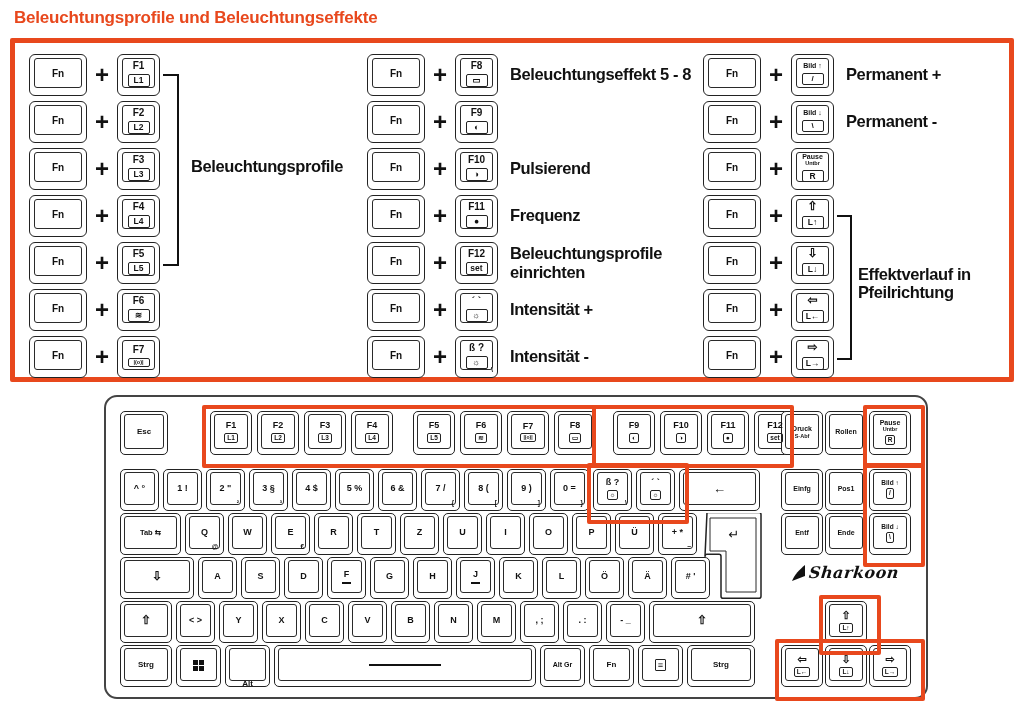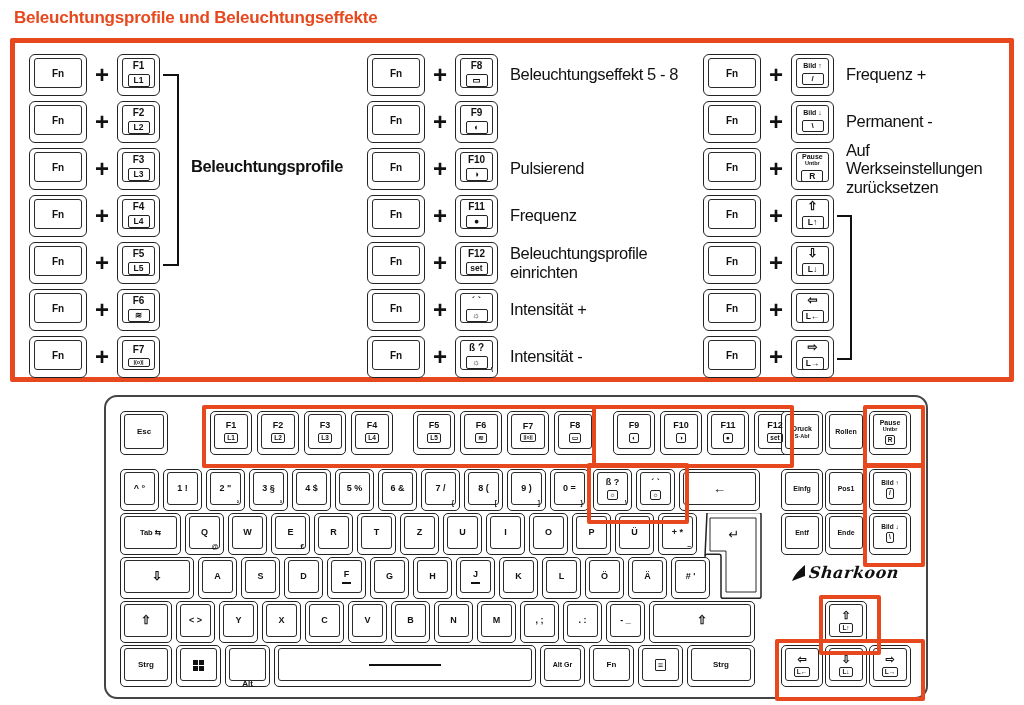--- a/index.html
+++ b/index.html
@@ -7,21 +7,21 @@
     width:1024px;height:705px;position:relative;background:#ffffff;
     font-family:"Liberation Sans",sans-serif;color:#111;overflow:hidden;
     --acc:#e8481d;
   }
   .abs{position:absolute;}
   #title{left:14px;top:8px;font-size:17px;font-weight:bold;color:var(--acc);letter-spacing:-0.2px;}
   #legend{left:10px;top:38px;width:994px;height:334px;border:5px solid var(--acc);border-radius:2px;background:#fff;}
   .lcol{position:absolute;top:8px;}
   .lrow{height:47px;display:flex;align-items:center;gap:6px;}
   .plus{font-size:24px;font-weight:bold;width:18px;text-align:center;line-height:1;}
-  .combo-label{font-size:16.5px;font-weight:normal;letter-spacing:-0.4px;line-height:1.1;margin-left:6px;white-space:pre-line;}
+  .combo-label{font-size:16.5px;font-weight:bold;letter-spacing:-0.4px;line-height:1.1;margin-left:6px;white-space:pre-line;}
   .biglabel{font-size:16.5px;font-weight:bold;letter-spacing:-0.4px;line-height:1.12;white-space:pre-line;}
   .bracket{border:2.5px solid #111;border-left:none;}
 
   
   .cap{box-sizing:border-box;position:relative;background:#fff;border:1.4px solid #222;border-radius:5px;
        display:flex;align-items:center;justify-content:center;flex:none;}
   .cap::before{content:"";position:absolute;left:3px;right:3px;top:2px;bottom:5px;border:1px solid #2a2a2a;border-radius:3px;}
   .cap.lg{height:42px;border-radius:6px;}
   .cap.lg::before{left:4px;right:4px;top:3px;bottom:7px;}
   .kc{position:relative;z-index:2;display:flex;flex-direction:column;align-items:center;gap:1px;transform:translateY(-1px);max-width:100%;}
@@ -270,21 +270,21 @@
             <span class="kt" style="font-size: 10px;">Fn</span>
           </div>
         </div>
         <span class="plus">+</span>
         <div class="cap lg" style="width: 43px;">
           <div class="kc">
             <span class="kt" style="font-size: 7px;">Bild ↑</span>
             <span class="kb" style="font-size: 8px;">/</span>
           </div>
         </div>
-        <span class="combo-label">Frequenz +</span>
+        <span class="combo-label">Permanent +</span>
       </div>
       <div class="lrow">
         <div class="cap lg" style="width: 58px;">
           <div class="kc">
             <span class="kt" style="font-size: 10px;">Fn</span>
           </div>
         </div>
         <span class="plus">+</span>
         <div class="cap lg" style="width: 43px;">
           <div class="kc">
@@ -301,22 +301,20 @@
           </div>
         </div>
         <span class="plus">+</span>
         <div class="cap lg" style="width: 43px;">
           <div class="kc">
             <span class="kt" style="font-size: 7px;">Pause</span>
             <span class="kt2">Untbr</span>
             <span class="kb">R</span>
           </div>
         </div>
-        <span class="combo-label">Auf Werkseinstellungen
-zurücksetzen</span>
       </div>
       <div class="lrow">
         <div class="cap lg" style="width: 58px;">
           <div class="kc">
             <span class="kt" style="font-size: 10px;">Fn</span>
           </div>
         </div>
         <span class="plus">+</span>
         <div class="cap lg" style="width: 43px;">
           <div class="kc">
@@ -366,20 +364,22 @@
             <span class="kb">L→</span>
           </div>
         </div>
       </div>
     </div>
 
   <div class="bracket abs" style="left:148px;top:31px;width:14px;height:188px"></div>
   <div class="biglabel abs" style="left:176px;top:114px">Beleuchtungsprofile</div>
 
   <div class="bracket abs" style="left:822px;top:172px;width:13px;height:141px"></div>
+  <div class="biglabel abs" style="left:843px;top:222px">Effektverlauf in
+Pfeilrichtung</div>
 </div>
 
 <div id="kb" class="abs">
   <div class="krow" style="left:14px;top:14px;height:44px;gap:5px">
       <div class="cap" style="width: 48px;">
         <div class="kc">
           <span class="kt" style="font-size: 8px;">Esc</span>
         </div>
       </div>
       <div class="sp" style="width: 32px;"></div>

